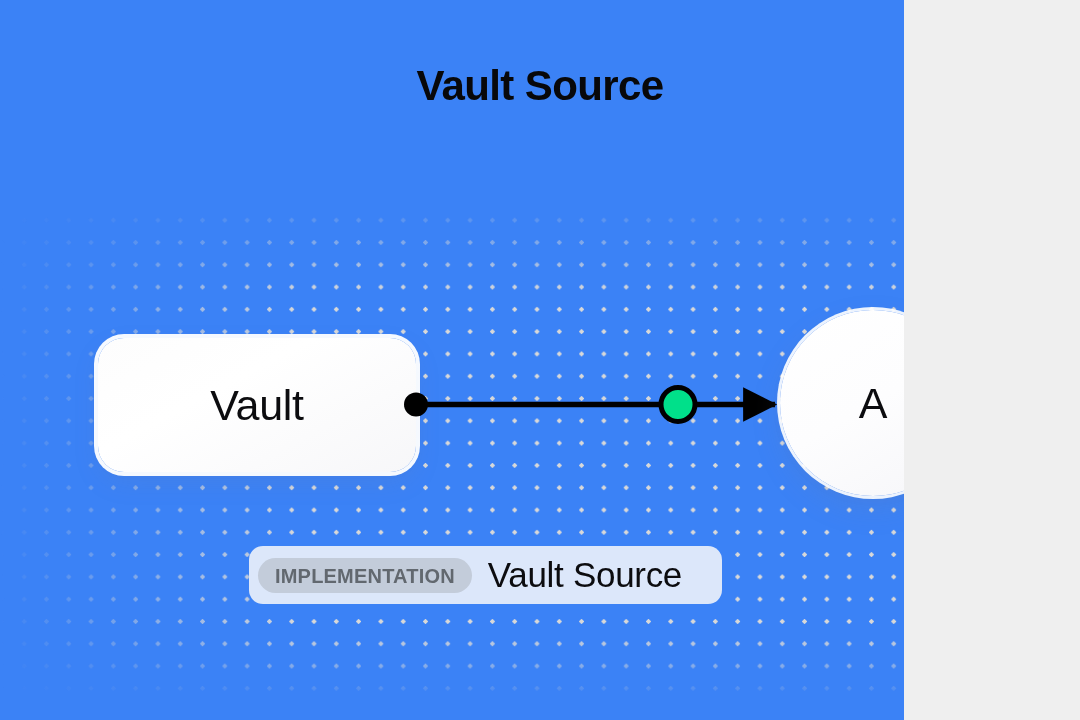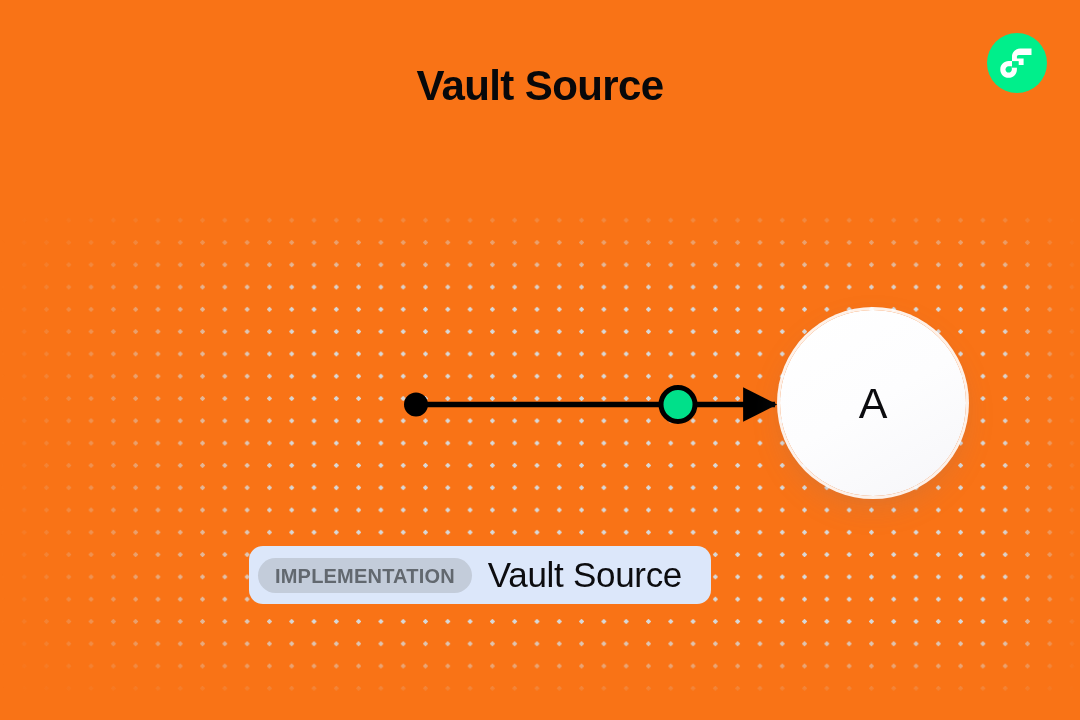--- a/index.html
+++ b/index.html
@@ -7,23 +7,23 @@
     padding: 0;
     background: #efefef;
   }
   body {
     font-family: "Liberation Sans", sans-serif;
     -webkit-font-smoothing: antialiased;
   }
 
   #canvas {
     position: relative;
-    width: 1080px;
+    width: 904px;
     height: 720px;
-    background: #f97316;
+    background: #3b82f6;
     overflow: hidden;
   }
 
   
   #dot-grid {
     position: absolute;
     left: 0;
     top: 200px;
     width: 1080px;
     height: 520px;
@@ -130,21 +130,21 @@
     height: 720px;
     pointer-events: none;
   }
 
   
   #impl-badge {
     position: absolute;
     left: 249px;
     top: 546px;
     height: 58px;
-    padding: 0 29px 0 9px;
+    padding: 0 40px 0 9px;
     border-radius: 14px;
     background: #dce7fa;
     display: flex;
     align-items: center;
     gap: 16px;
   }
   #impl-badge-tag {
     background: #c3ccda;
     color: #62686f;
     font-size: 20px;
@@ -172,20 +172,23 @@
 
   <div id="brand-logo">
     <svg width="60" height="60" viewBox="0 0 60 60" aria-hidden="true">
       <circle cx="30" cy="30" r="30" fill="#00ef8b"></circle>
       <path d="M44.5 15.5h-11.2c-4.6 0-8.3 3.7-8.3 8.3v4.3h-3.4c-4.6 0-8.3 3.7-8.3 8.3s3.7 8.3 8.3 8.3 8.3-3.7 8.3-8.3v-4.3h6.7v-6.6h-6.7v-1.8c0-1 .8-1.8 1.8-1.8h12.8v-6.4z" fill="#ffffff"></path>
       <path d="M21.6 33.2c-1.7 0-3.1 1.4-3.1 3.2s1.4 3.2 3.1 3.2 3.2-1.4 3.2-3.2v-3.2h-3.2z" fill="#00ef8b"></path>
       <rect x="25.0" y="28.1" width="6.7" height="6.6" fill="#00ef8b"></rect>
     </svg>
   </div>
 
+  <div id="vault-node">
+    <span id="vault-node-label">Vault</span>
+  </div>
 
   <svg id="edge-layer" viewBox="0 0 1080 720">
     <defs>
       <marker id="arrowhead" markerWidth="7" markerHeight="7" refX="5.8" refY="3.5" orient="auto" markerUnits="strokeWidth">
         <path d="M0,0.35 L6.2,3.5 L0,6.65 z" fill="#000000"></path>
       </marker>
     </defs>
     <line x1="416" y1="404.5" x2="775" y2="404.5" stroke="#000000" stroke-width="5.5" marker-end="url(#arrowhead)"></line>
     <circle cx="416" cy="404.5" r="12" fill="#000000"></circle>
     <circle cx="678" cy="404.5" r="17" fill="#00e08a" stroke="#000000" stroke-width="5"></circle>

